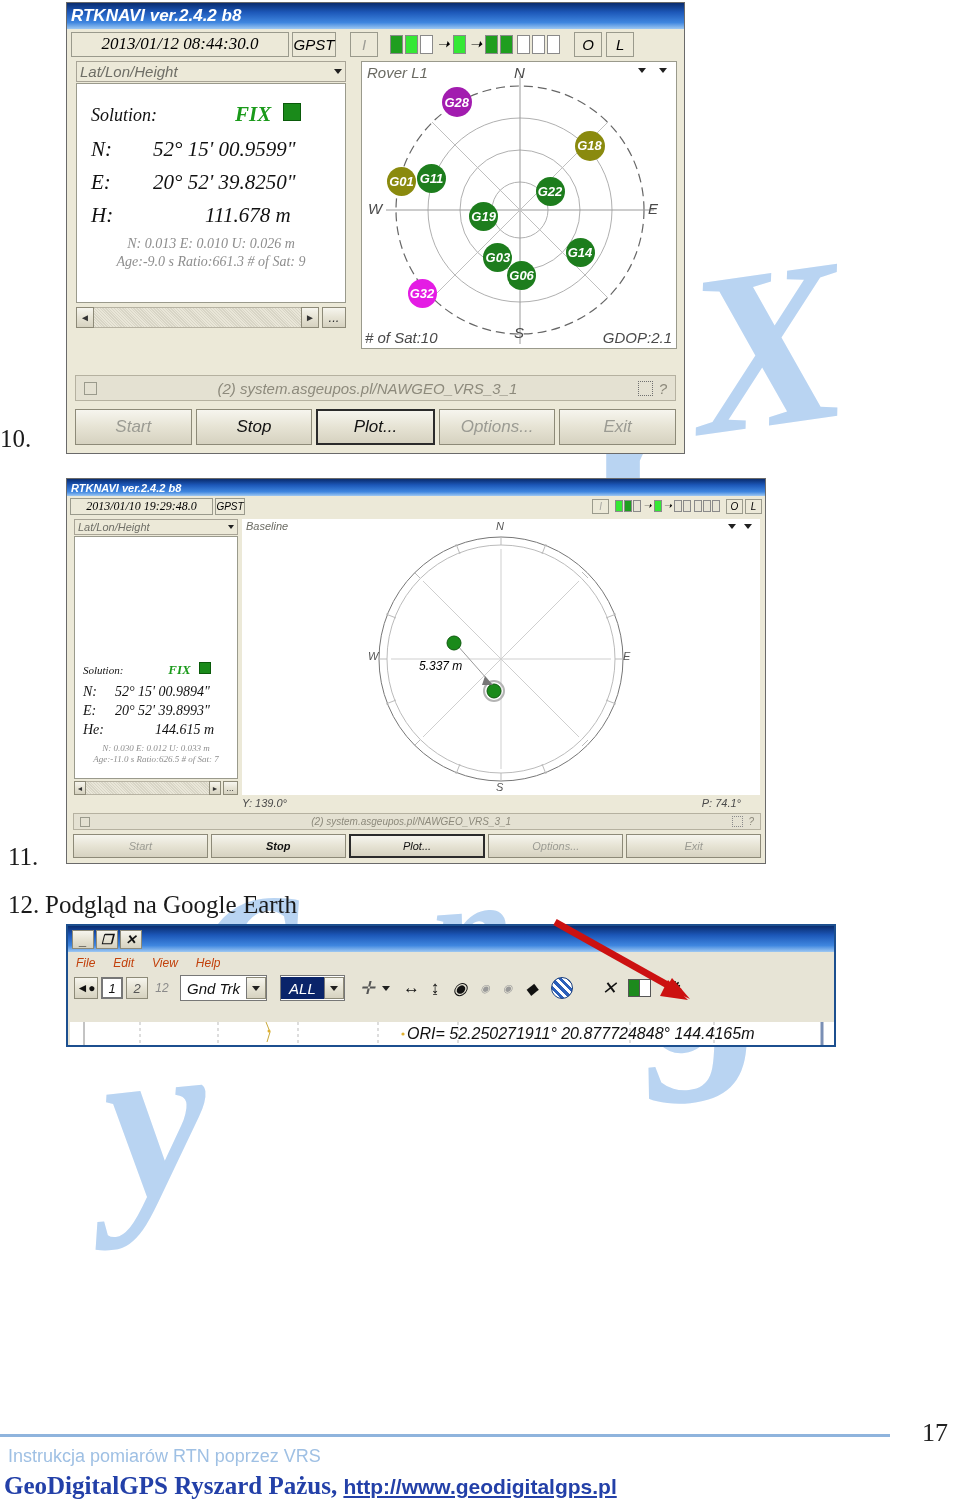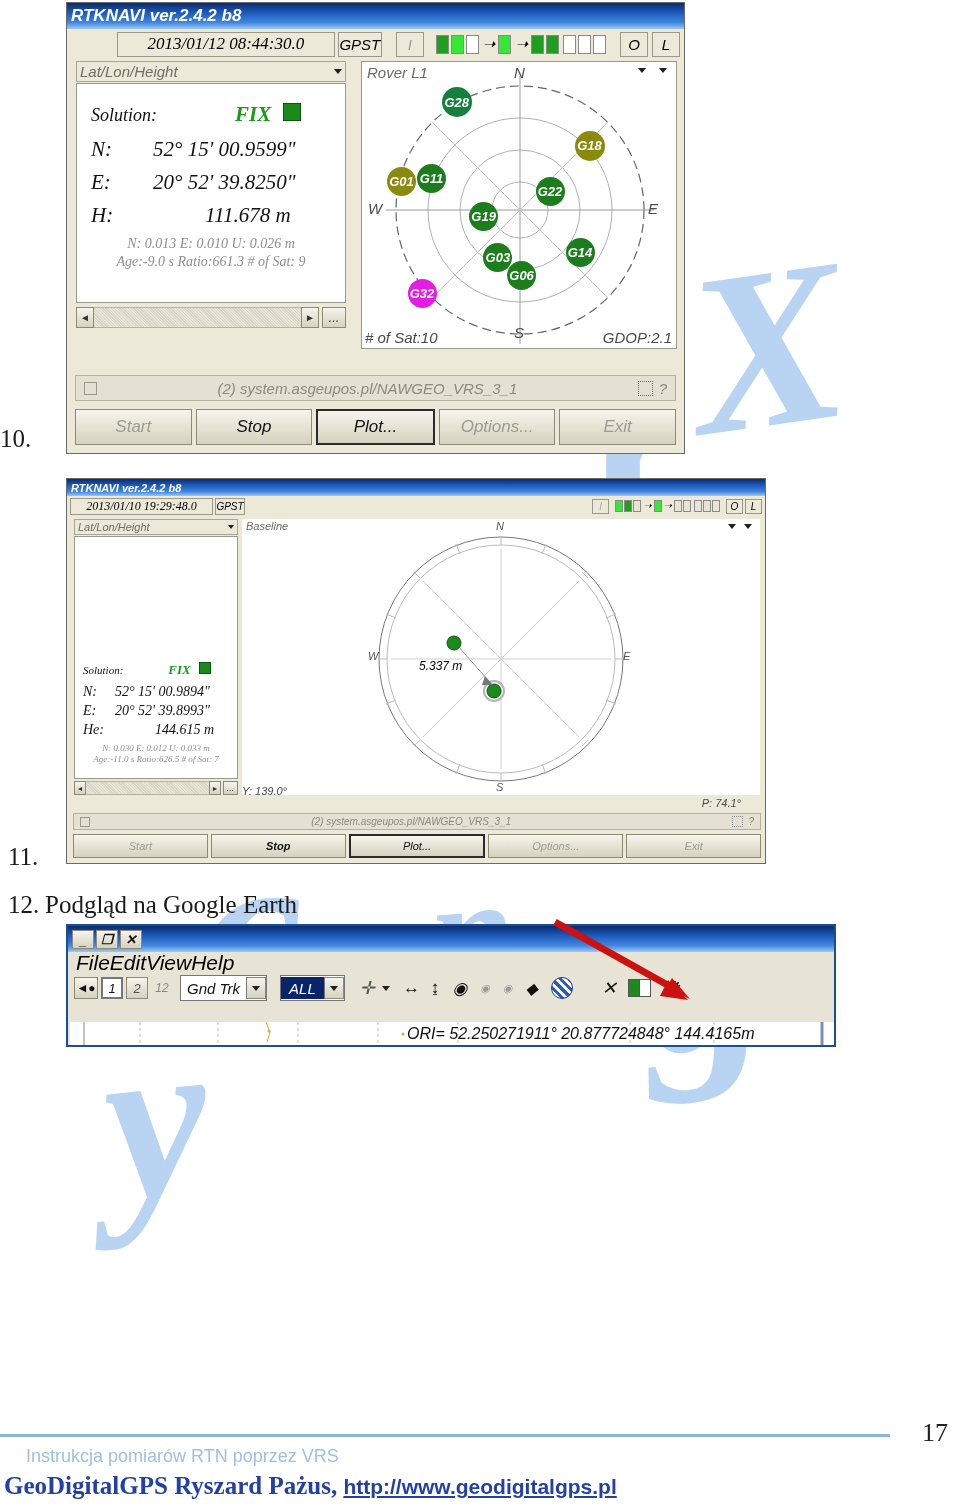--- a/index.html
+++ b/index.html
@@ -43,21 +43,21 @@
 
   
   .win{ position:absolute; z-index:3; background:#ece9d8;
         border:1px solid #6a6a6a; box-sizing:border-box;
         font-family:"Liberation Sans", sans-serif;font-style:italic;}
   .titlebar{
     background:linear-gradient(to bottom,#0a2c6e 0%,#1c57b8 35%,#3f86df 75%,#9ec8f2 100%);
     color:#ffffff; font-weight:700; display:flex; align-items:center;
     padding:0 4px; box-sizing:border-box;
   }
-  .toolrow{ display:flex; align-items:center; box-sizing:border-box;justify-content:flex-end;}
+  .toolrow{ display:flex; align-items:center; box-sizing:border-box;}
   .fieldbox{
     background:#ece9d8; border:1px solid #9a9a8c;
     display:flex; align-items:center; justify-content:center;
     box-sizing:border-box; color:#000;
   }
   .btn{
     background:linear-gradient(to bottom,#f6f5ee 0%,#e6e3d4 50%,#d6d2c0 100%);
     border:1px solid #8d8a78; box-sizing:border-box;
     display:flex;align-items:center;justify-content:center;
     color:#333;
@@ -85,21 +85,21 @@
     font-weight:700;box-sizing:border-box;
   }
   
   .statusbar{
     background:#e4e1d2;border:1px solid #b5b1a0;box-sizing:border-box;
     display:flex;align-items:center;color:#8d8a7c;
   }
   
   .footer-rule{position:absolute;left:0;top:1434px;width:890px;height:3px;background:#8fb4dd;z-index:4;}
   .footer-line1{position:absolute;left:8px;top:1446px;font-family:"Liberation Sans",sans-serif;
-    font-size:18px;color:#9fc0e4;z-index:4;margin-left:18px;}
+    font-size:18px;color:#9fc0e4;z-index:4;}
   .footer-line2{position:absolute;left:4px;top:1472px;font-family:"Liberation Serif",serif;
     font-size:25px;color:#2340a8;font-weight:700;z-index:4;}
   .footer-link{color:#2340a8;text-decoration:underline;font-family:"Liberation Sans",sans-serif;font-size:21px;}
   .page-no{position:absolute;left:922px;top:1418px;font-family:"Liberation Serif",serif;
     font-size:26px;color:#222;z-index:4;}
 </style>
 </head>
 <body>
 
 <div id="watermark">
@@ -196,21 +196,21 @@
         <line x1="70" y1="60" x2="246" y2="236" stroke="#c0c0c0" stroke-width="1"></line>
         <line x1="246" y1="60" x2="70" y2="236" stroke="#c0c0c0" stroke-width="1"></line>
       </svg>
 
       <div style="position:absolute;left:152px;top:2px;font-size:15px;color:#4a4a4a;">N</div>
       <div style="position:absolute;left:152px;top:262px;font-size:15px;color:#4a4a4a;">S</div>
       <div style="position:absolute;left:286px;top:138px;font-size:15px;color:#4a4a4a;">E</div>
       <div style="position:absolute;left:6px;top:138px;font-size:15px;color:#4a4a4a;">W</div>
 
       <div id="sat-holder" style="position:absolute;left:0;top:0;width:316px;height:288px;">
-          <div class="sat" style="width: 30px; height: 30px; background: #15803d; left: 79.8px; top: 25.32px; font-size: 13px;">G28</div>
+          <div class="sat" style="width: 30px; height: 30px; background: #a21caf; left: 79.8px; top: 25.32px; font-size: 13px;">G28</div>
           <div class="sat" style="width: 30px; height: 30px; background: rgb(138, 138, 14); left: 212.52px; top: 68.52px; font-size: 13px;">G18</div>
           <div class="sat" style="width: 29px; height: 29px; background: rgb(138, 138, 14); left: 25px; top: 105.02px; font-size: 13px;">G01</div>
           <div class="sat" style="width: 29px; height: 29px; background: rgb(29, 125, 29); left: 55.02px; top: 102.14px; font-size: 13px;">G11</div>
           <div class="sat" style="width: 29px; height: 29px; background: rgb(29, 125, 29); left: 173.52px; top: 115.1px; font-size: 13px;">G22</div>
           <div class="sat" style="width: 29px; height: 29px; background: rgb(29, 125, 29); left: 107.16px; top: 139.58px; font-size: 13px;">G19</div>
           <div class="sat" style="width: 29px; height: 29px; background: rgb(29, 125, 29); left: 203.54px; top: 175.58px; font-size: 13px;">G14</div>
           <div class="sat" style="width: 29px; height: 29px; background: rgb(29, 125, 29); left: 121.38px; top: 181.34px; font-size: 13px;">G03</div>
           <div class="sat" style="width: 29px; height: 29px; background: rgb(29, 125, 29); left: 145.08px; top: 198.62px; font-size: 13px;">G06</div>
           <div class="sat" style="width: 29px; height: 29px; background: rgb(228, 28, 228); left: 45.54px; top: 217.34px; font-size: 13px;">G32</div>
         </div>
@@ -341,21 +341,21 @@
       </svg>
 
       <div style="position:absolute;left:254px;top:1px;font-size:11px;color:#555;">N</div>
       <div style="position:absolute;left:254px;top:262px;font-size:11px;color:#555;">S</div>
       <div style="position:absolute;left:381px;top:131px;font-size:11px;color:#555;">E</div>
       <div style="position:absolute;left:126px;top:131px;font-size:11px;color:#555;">W</div>
       <div style="position:absolute;left:177px;top:140px;font-size:12px;color:#000000;">5.337 m</div>
     </div>
   </div>
 
-  <div style="position:absolute;left:175px;top:306px;font-size:11px;color:#4a4a4a;">Y: 139.0°</div>
+  <div style="position:absolute;left:175px;top:318px;font-size:11px;color:#4a4a4a;">Y: 139.0°</div>
   <div style="position:absolute;right:24px;top:318px;font-size:11px;color:#4a4a4a;">P: 74.1°</div>
 
   <div class="statusbar" style="position:absolute;left:6px;top:334px;width:688px;height:17px;font-size:10px;">
     <span style="margin-left:6px;display:inline-block;width:8px;height:8px;border:1px solid #9a9a8c;"></span>
     <span style="flex:1;text-align:center;">(2) system.asgeupos.pl/NAWGEO_VRS_3_1</span>
     <span style="display:inline-block;width:9px;height:9px;border:1px dotted #8a8a8a;margin-right:5px;"></span>
     <span style="margin-right:6px;">?</span>
   </div>
 
   <div style="position:absolute;left:6px;top:355px;width:688px;height:24px;display:flex;gap:3px;">
@@ -370,21 +370,21 @@
 <div class="win" style="left:66px;top:924px;width:770px;height:123px;border:2px solid #1c4f8f;background:#e7e4d6;">
 
   <div class="titlebar" style="height:26px;font-size:17px;justify-content:space-between;">
     <div style="display:flex;gap:2px;">
       <span class="btn" style="width:22px;height:19px;font-size:13px;color:#111;align-items:flex-end;">_</span>
       <span class="btn" style="width:22px;height:19px;font-size:13px;color:#111;">❐</span>
       <span class="btn" style="width:22px;height:19px;font-size:13px;color:#111;">✕</span>
     </div>
   </div>
 
-  <div style="height:22px;display:flex;align-items:center;padding-left:8px;gap:0;font-size:21px;color:#000000;">
+  <div style="height:22px;display:flex;align-items:center;padding-left:8px;gap:18px;font-size:12px;color:#c2410c;">
     <span>File</span>
     <span>Edit</span>
     <span>View</span>
     <span>Help</span>
   </div>
 
   <div style="height:28px;display:flex;align-items:center;padding:0 6px;gap:3px;">
     <div class="btn" style="width:24px;height:22px;font-size:12px;color:#111;">◄●</div>
     <div class="btn" style="width:22px;height:22px;font-size:13px;color:#111;background:#fff;border:2px solid #777;">1</div>
     <div class="btn" style="width:22px;height:22px;font-size:13px;color:#555;">2</div>

